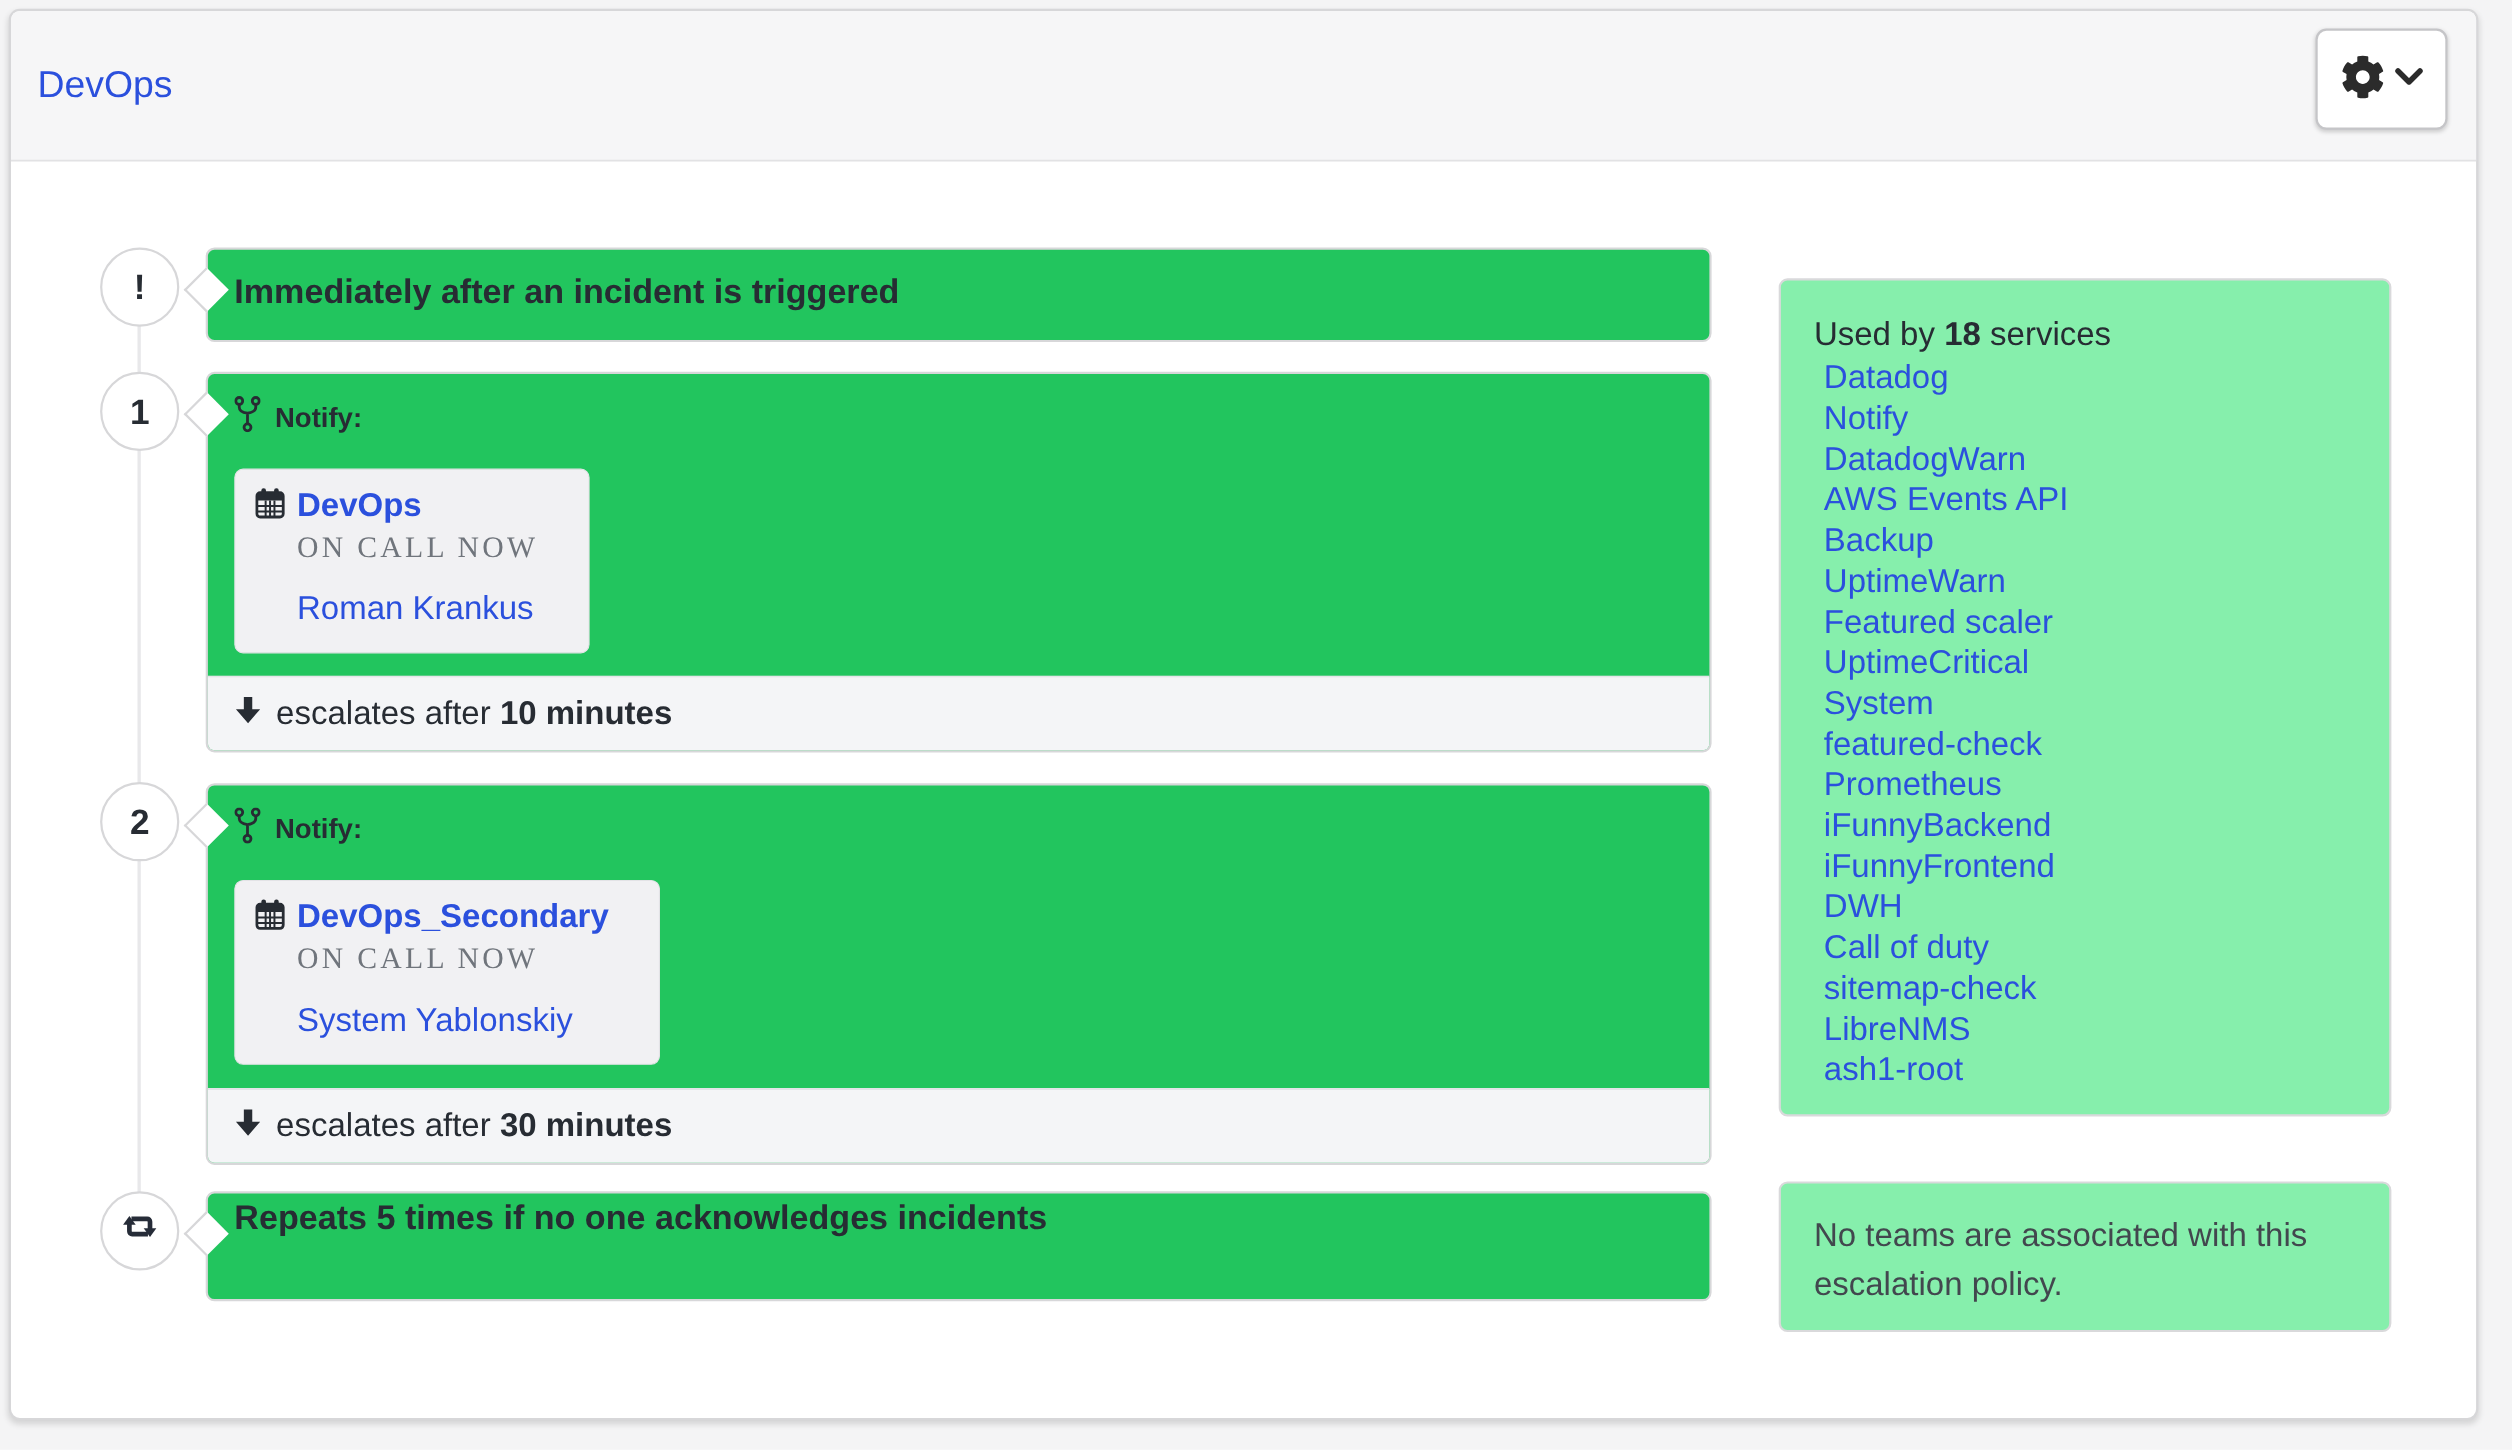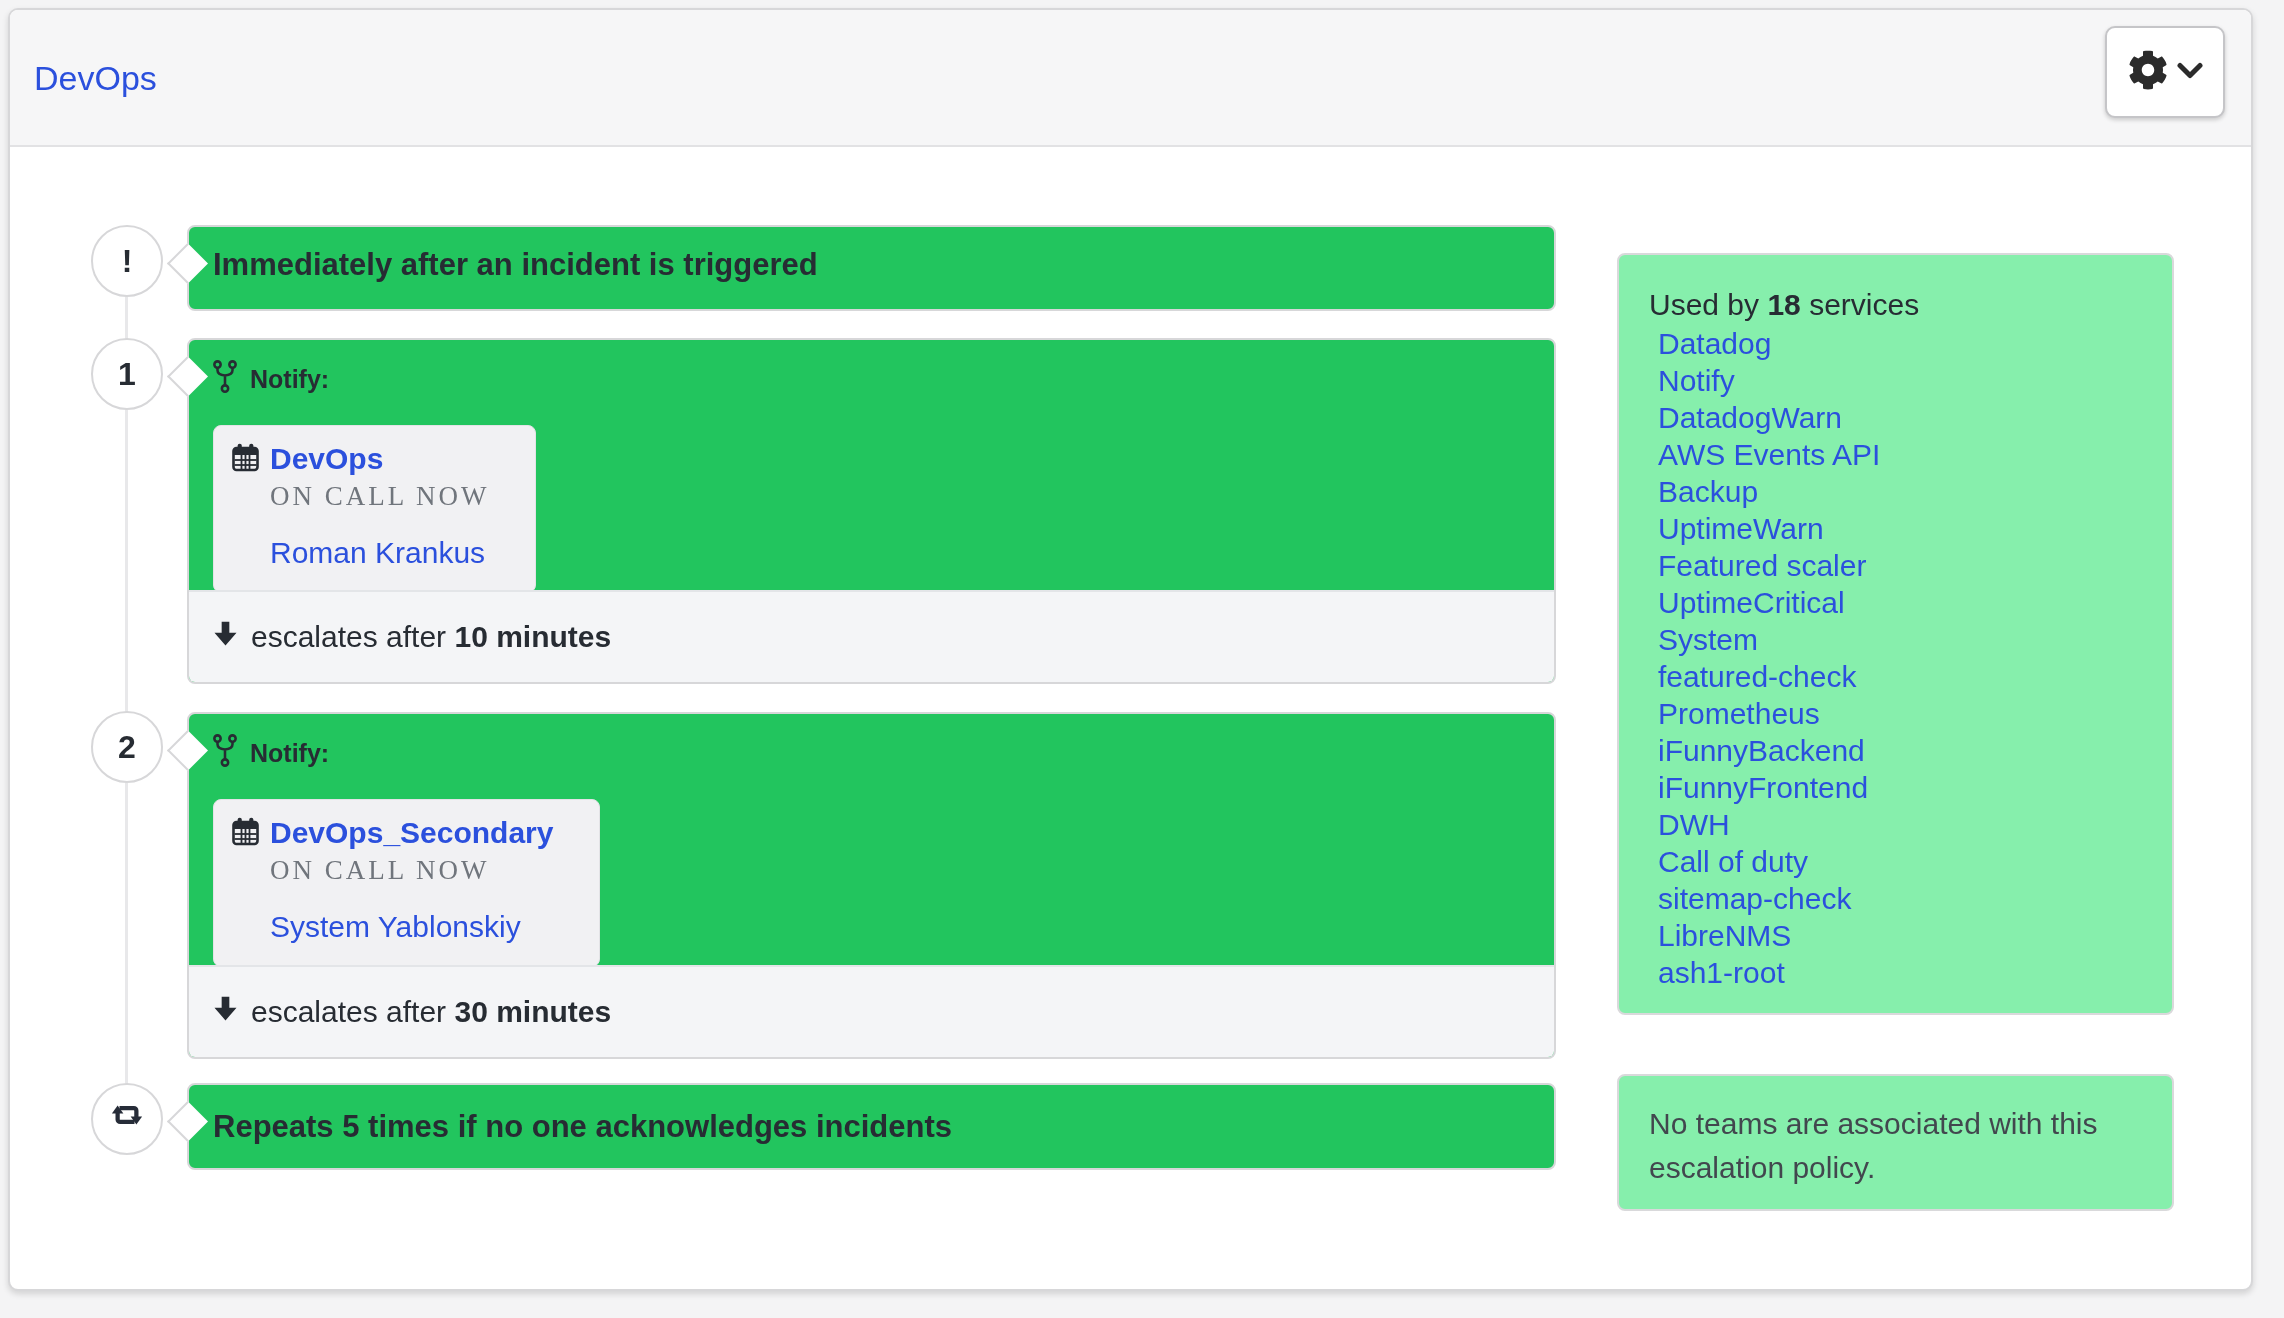--- a/index.html
+++ b/index.html
@@ -47,34 +47,34 @@
     border:2px solid #d7d7d9;border-radius:8px;box-sizing:border-box;z-index:3;
   }
   .notch{
     position:absolute;left:-16px;top:22px;width:27px;height:27px;background:#fff;
     border-left:2px solid #d7d7d9;border-bottom:2px solid #d7d7d9;
     transform:rotate(45deg);
   }
   .b-trigger{top:215px;height:86px;padding:20px 24px;font-size:31px;font-weight:700;}
   .b-step1{top:328px;height:346px;}
   .b-step2{top:702px;height:347px;}
-  .b-repeat{top:1073px;height:87px;padding:24px 24px;font-size:31px;font-weight:700;}
+  .b-repeat{top:1073px;height:100px;padding:4px 24px;font-size:31px;font-weight:700;}
 
   .step-content{padding:20px 24px;}
   .notify-line{display:flex;align-items:center;gap:13px;font-size:25px;font-weight:700;}
   .sched-card{
     display:inline-block;margin:26px 0 0 0;background:#f1f1f3;
     border:1px solid #e3e3e6;border-radius:8px;padding:16px 46px 22px 18px;
   }
   .sched-head{display:flex;align-items:center;gap:11px;}
   .sched-name{font-size:30px;font-weight:700;color:#2b50dd;text-decoration:none;}
   .sched-status{margin:5px 0 0 38px;font-size:27px;letter-spacing:3px;color:#70757c;font-family:Liberation Serif, serif;}
   .sched-person{display:block;margin:24px 0 0 38px;font-size:30px;color:#2b50dd;text-decoration:none;}
   .escalate{
-    position:absolute;left:0;right:0;bottom:0;height:92px;
+    position:absolute;left:0;right:0;bottom:0;height:68px;
     background:#f4f5f7;border-top:2px solid #e3e5e8;border-radius:0 0 6px 6px;
     display:flex;align-items:center;gap:13px;padding:0 24px;
     box-sizing:border-box;font-size:30px;color:#272c33;
   }
 
   
   .side-box{
     position:absolute;left:1607px;width:557px;background:#86efac;
     border:2px solid #d9d9db;border-radius:8px;box-sizing:border-box;
   }

